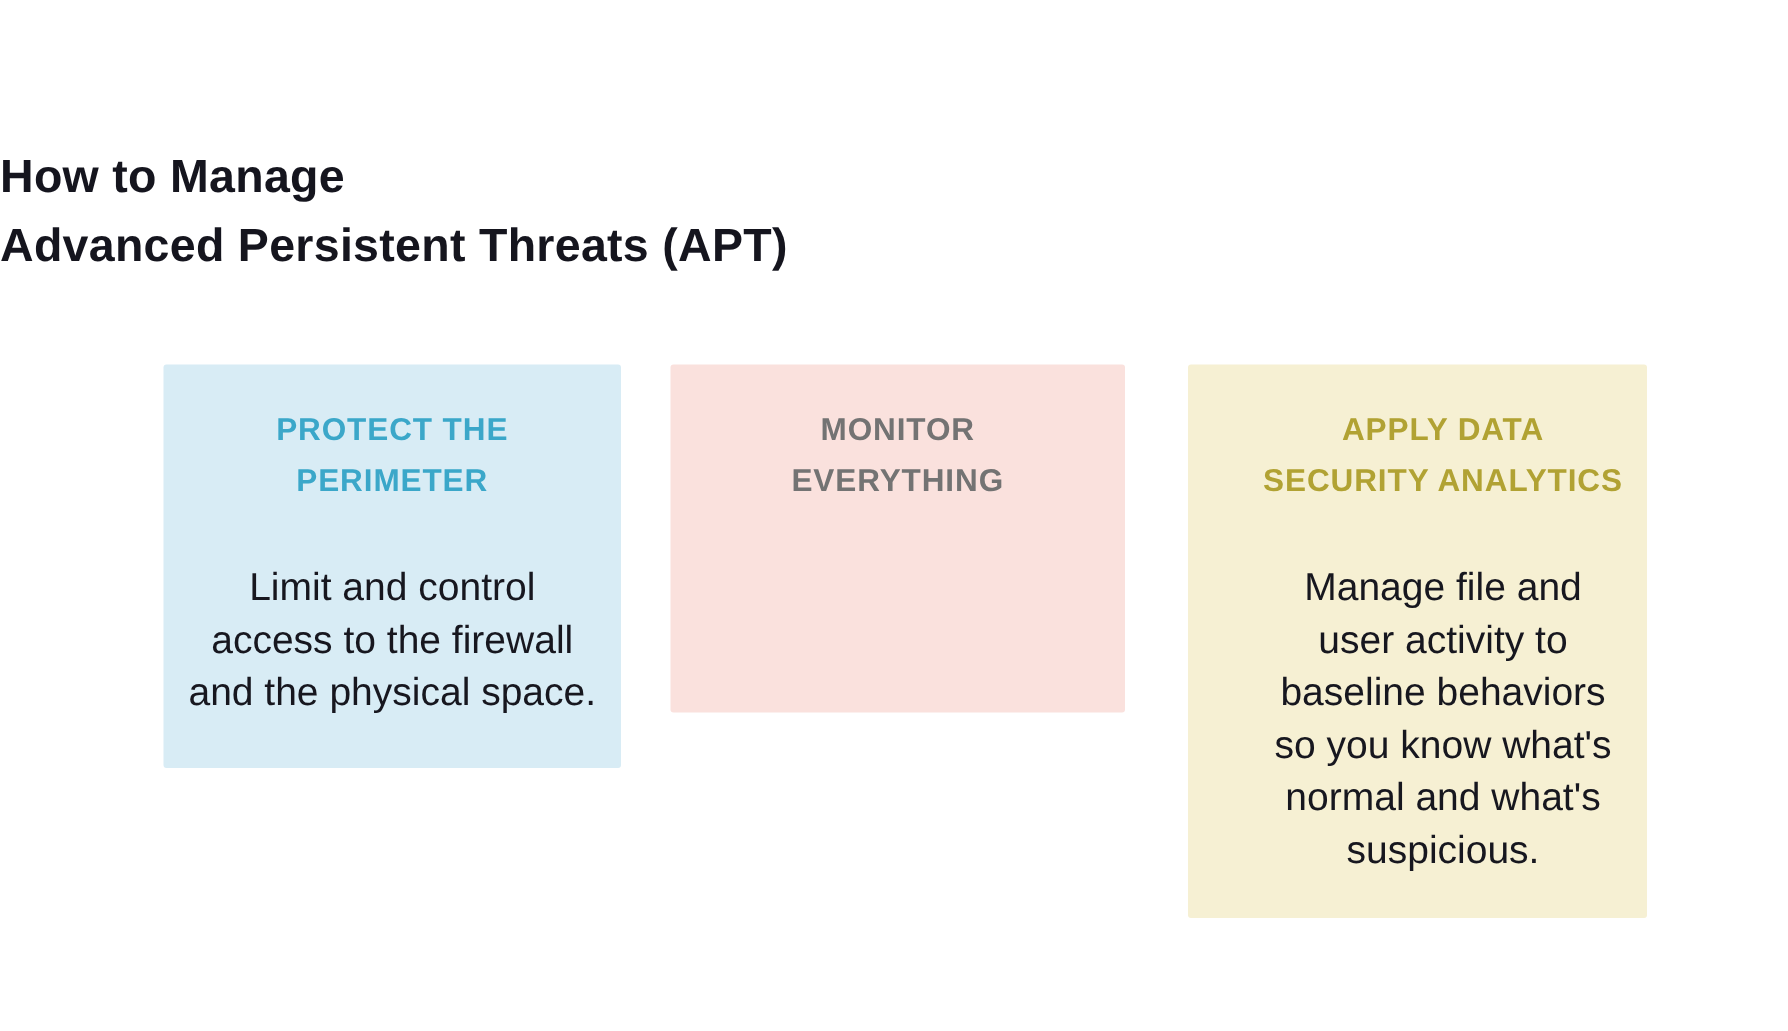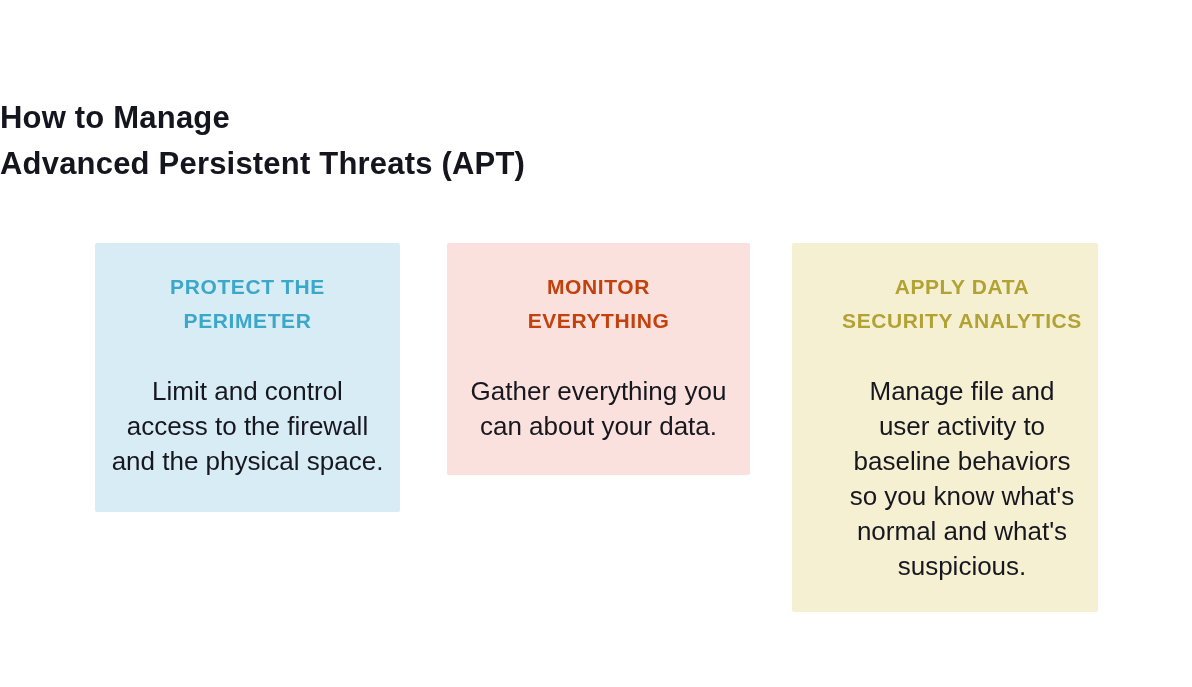--- a/index.html
+++ b/index.html
@@ -28,21 +28,21 @@
     letter-spacing: 0.2px;
   }
   .card {
     position: absolute;
     top: 243px;
     border-radius: 2px;
     text-align: center;
     box-sizing: border-box;
     padding: 27px 14px 0 14px;
   }
-  .card-1 { left: 95px;  width: 305px; height: 269px; }
+  .card-1 { left: 109px;  width: 305px; height: 269px; }
   .card-2 { left: 447px; width: 303px; height: 232px; }
   .card-3 { left: 792px; width: 306px; height: 369px; padding-left: 48px; }
   .card-heading {
     font-size: 21px;
     font-weight: 700;
     line-height: 34px;
     letter-spacing: 0.6px;
     white-space: pre-line;
     margin: 0;
   }
@@ -65,24 +65,22 @@
 
   <div class="card card-1" style="background-color: rgb(216, 236, 245);">
     <h2 class="card-heading" style="color: rgb(59, 167, 201);">PROTECT THE
 PERIMETER</h2>
     <div class="card-body">Limit and control
 access to the firewall
 and the physical space.</div>
   </div>
 
   <div class="card card-2" style="background-color: rgb(250, 225, 221);">
-    <h2 class="card-heading" style="color: #c2410c;">MONITOR
+    <h2 class="card-heading" style="color: #737373;">MONITOR
 EVERYTHING</h2>
-    <div class="card-body">Gather everything you
-can about your data.</div>
   </div>
 
   <div class="card card-3" style="background-color: rgb(246, 240, 211);">
     <h2 class="card-heading" style="color: rgb(177, 162, 51);">APPLY DATA
 SECURITY ANALYTICS</h2>
     <div class="card-body">Manage file and
 user activity to
 baseline behaviors
 so you know what's
 normal and what's

